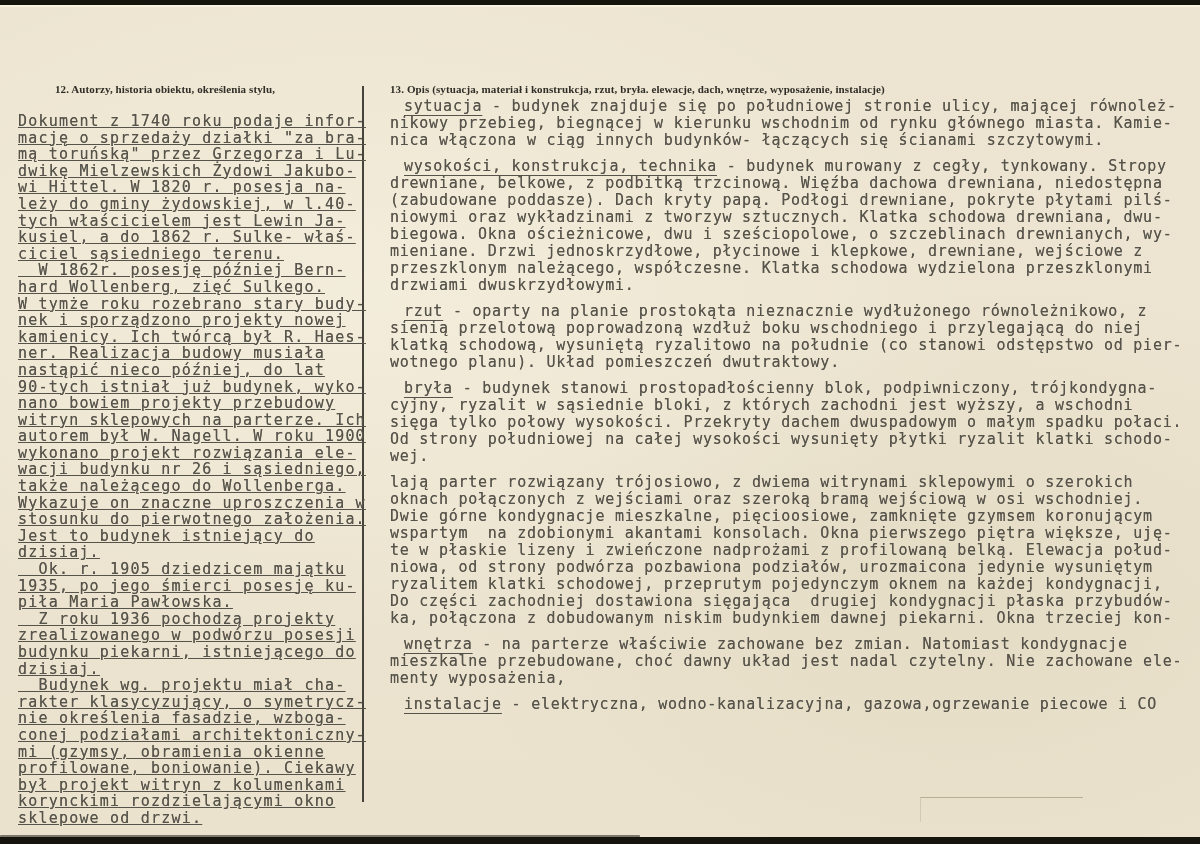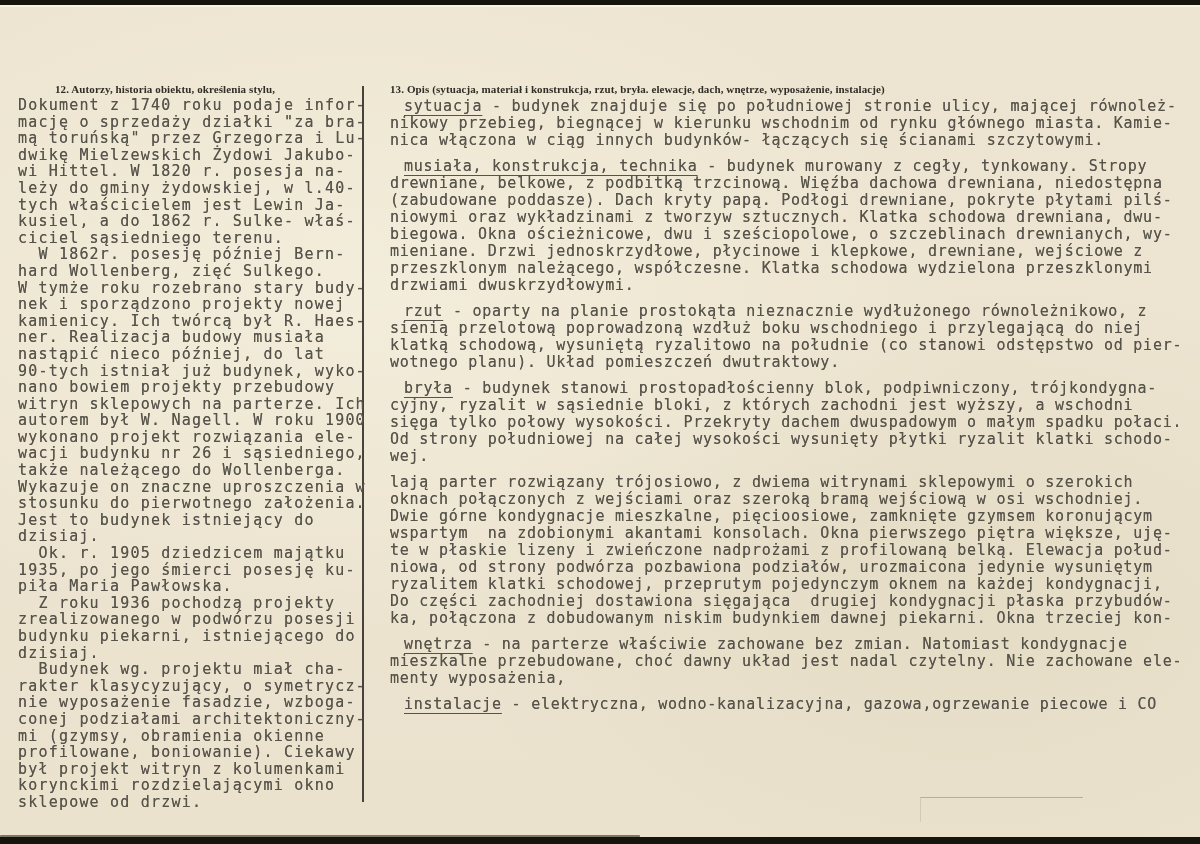--- a/index.html
+++ b/index.html
@@ -27,21 +27,21 @@
     font-weight:bold;font-size:11px;line-height:14px;color:#2f2d26;
     white-space:pre;letter-spacing:0.1px;
   }
   .left-col{left:18px;width:350px;}
   .left-col .col-header{padding-left:37px;}
   .right-col{left:390px;width:812px;}
   .t-line{
     white-space:pre;font-size:15px;
     text-shadow:0 0 0.6px rgba(70,67,58,0.65);
   }
-  .left-lines{margin-top:1px;}
+  .left-lines{margin-top:17px;text-decoration:underline;}
   .left-lines .t-line{line-height:16.6px;height:16.6px;letter-spacing:1.2px;}
   .right-sections{margin-top:2px;}
   .para{margin-top:9px;}
   .para:first-child{margin-top:1px;}
   .para .t-line{line-height:17px;height:17px;letter-spacing:0.75px;}
   .para .t-line.first{text-indent:14px;}
   .kw{
     text-decoration:underline;
     text-decoration-thickness:1px;
     text-underline-offset:3.5px;
@@ -91,40 +91,40 @@
         <div class="t-line">dzisiaj.</div>
         <div class="t-line">  Ok. r. 1905 dziedzicem majątku</div>
         <div class="t-line">1935, po jego śmierci posesję ku-</div>
         <div class="t-line">piła Maria Pawłowska.</div>
         <div class="t-line">  Z roku 1936 pochodzą projekty</div>
         <div class="t-line">zrealizowanego w podwórzu posesji</div>
         <div class="t-line">budynku piekarni, istniejącego do</div>
         <div class="t-line">dzisiaj.</div>
         <div class="t-line">  Budynek wg. projektu miał cha-</div>
         <div class="t-line">rakter klasycyzujący, o symetrycz-</div>
-        <div class="t-line">nie wyposażenie fasadzie, wzboga-</div>
+        <div class="t-line">nie określenia fasadzie, wzboga-</div>
         <div class="t-line">conej podziałami architektoniczny-</div>
         <div class="t-line">mi (gzymsy, obramienia okienne</div>
         <div class="t-line">profilowane, boniowanie). Ciekawy</div>
         <div class="t-line">był projekt witryn z kolumenkami</div>
         <div class="t-line">korynckimi rozdzielającymi okno</div>
         <div class="t-line">sklepowe od drzwi.</div>
       </div>
   </div>
 
   <div class="col right-col">
     <div class="col-header">13. Opis (sytuacja, materiał i konstrukcja, rzut, bryła. elewacje, dach, wnętrze, wyposażenie, instalacje)</div>
     <div class="right-sections">
         <div class="para">
           <div class="t-line first"><span class="kw">sytuacja</span><span> - budynek znajduje się po południowej stronie ulicy, mającej równoleż-</span></div>
           <div class="t-line">nikowy przebieg, biegnącej w kierunku wschodnim od rynku głównego miasta. Kamie-</div>
           <div class="t-line">nica włączona w ciąg innych budynków- łączących się ścianami szczytowymi.</div>
         </div>
         <div class="para">
-          <div class="t-line first"><span class="kw">musiała, konstrukcja, technika</span><span> - budynek murowany z cegły, tynkowany. Stropy</span></div>
+          <div class="t-line first"><span class="kw">wysokości, konstrukcja, technika</span><span> - budynek murowany z cegły, tynkowany. Stropy</span></div>
           <div class="t-line">drewniane, belkowe, z podbitką trzcinową. Więźba dachowa drewniana, niedostępna</div>
           <div class="t-line">(zabudowane poddasze). Dach kryty papą. Podłogi drewniane, pokryte płytami pilś-</div>
           <div class="t-line">niowymi oraz wykładzinami z tworzyw sztucznych. Klatka schodowa drewniana, dwu-</div>
           <div class="t-line">biegowa. Okna ościeżnicowe, dwu i sześciopolowe, o szczeblinach drewnianych, wy-</div>
           <div class="t-line">mieniane. Drzwi jednoskrzydłowe, płycinowe i klepkowe, drewniane, wejściowe z</div>
           <div class="t-line">przeszklonym należącego, współczesne. Klatka schodowa wydzielona przeszklonymi</div>
           <div class="t-line">drzwiami dwuskrzydłowymi.</div>
         </div>
         <div class="para">
           <div class="t-line first"><span class="kw">rzut</span><span> - oparty na planie prostokąta nieznacznie wydłużonego równoleżnikowo, z</span></div>

